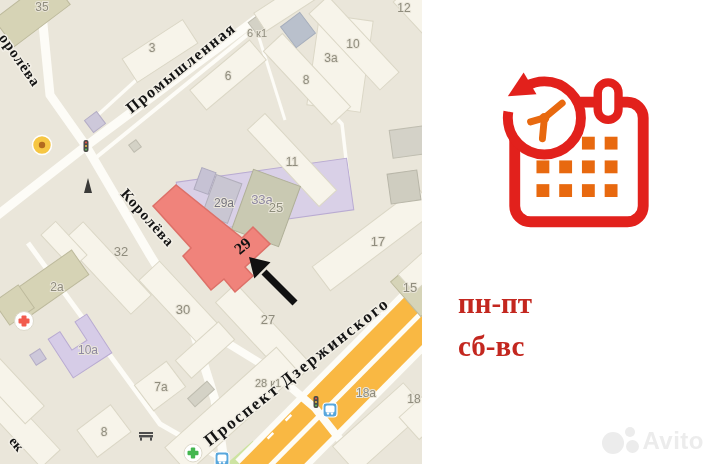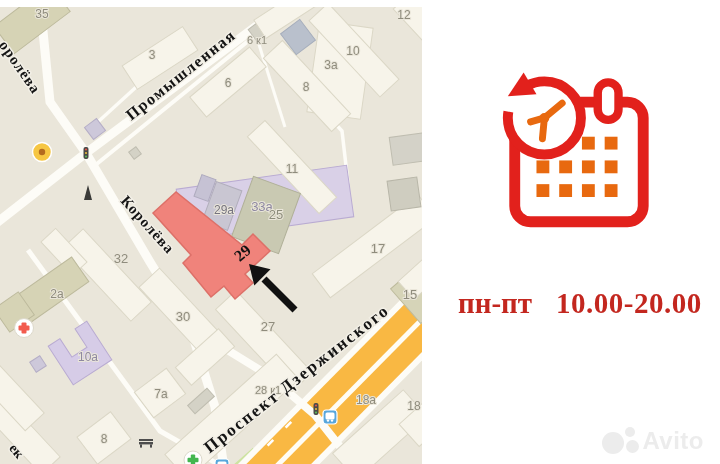--- a/index.html
+++ b/index.html
@@ -1,18 +1,18 @@
 <!DOCTYPE html>
 <html><head>
 <meta charset="utf-8">
 <style>
   html,body{margin:0;padding:0;background:#fff;}
   .page{position:relative;width:720px;height:464px;overflow:hidden;background:#fff;
         font-family:"Liberation Sans",sans-serif;display:flex;}
-  .map-col{width:422px;height:355px;flex:0 0 auto;margin-top:7px;}
+  .map-col{width:422px;height:355px;flex:0 0 auto;}
   .map-col svg{display:block;}
   .panel{flex:1;position:relative;background:#ffffff;display:flex;flex-direction:column;align-items:center;padding-left:12px;}
   .icon-wrap{margin-top:72px;width:168px;height:166px;}
   .hours{margin-top:44px;width:100%;box-sizing:border-box;padding-left:24px;}
   .hours .row{display:flex;align-items:baseline;line-height:43px;
       font-family:"Liberation Serif","DejaVu Serif",serif;font-weight:bold;font-size:29px;}
   .hours .days{width:98px;flex:0 0 auto;}
   .hours .time{letter-spacing:0.5px;}
   .watermark{position:absolute;right:16px;bottom:8px;display:flex;align-items:center;color:#ececec;}
   .wm-circles{position:relative;width:38px;height:30px;margin-right:2px;}
@@ -224,23 +224,23 @@
             <line x1="52" y1="45" x2="50" y2="66"></line>
           </g>
           <circle cx="52" cy="45" r="5" fill="#e8690f"></circle>
         </g>
       </svg>
     </div>
 
     <div class="hours" style="color:#c3271f;">
       <div class="row">
         <span class="days">пн-пт</span>
-        <span class="time">10.00-20.00</span>
       </div>
       <div class="row">
+        <span class="days">сб-вс</span>
       </div>
     </div>
 
     <div class="watermark">
       <span class="wm-circles">
         <span class="wm-c1"></span>
           <span class="wm-c2"></span>
           <span class="wm-c3"></span>
       </span>
       <span class="wm-text">Avito</span>

